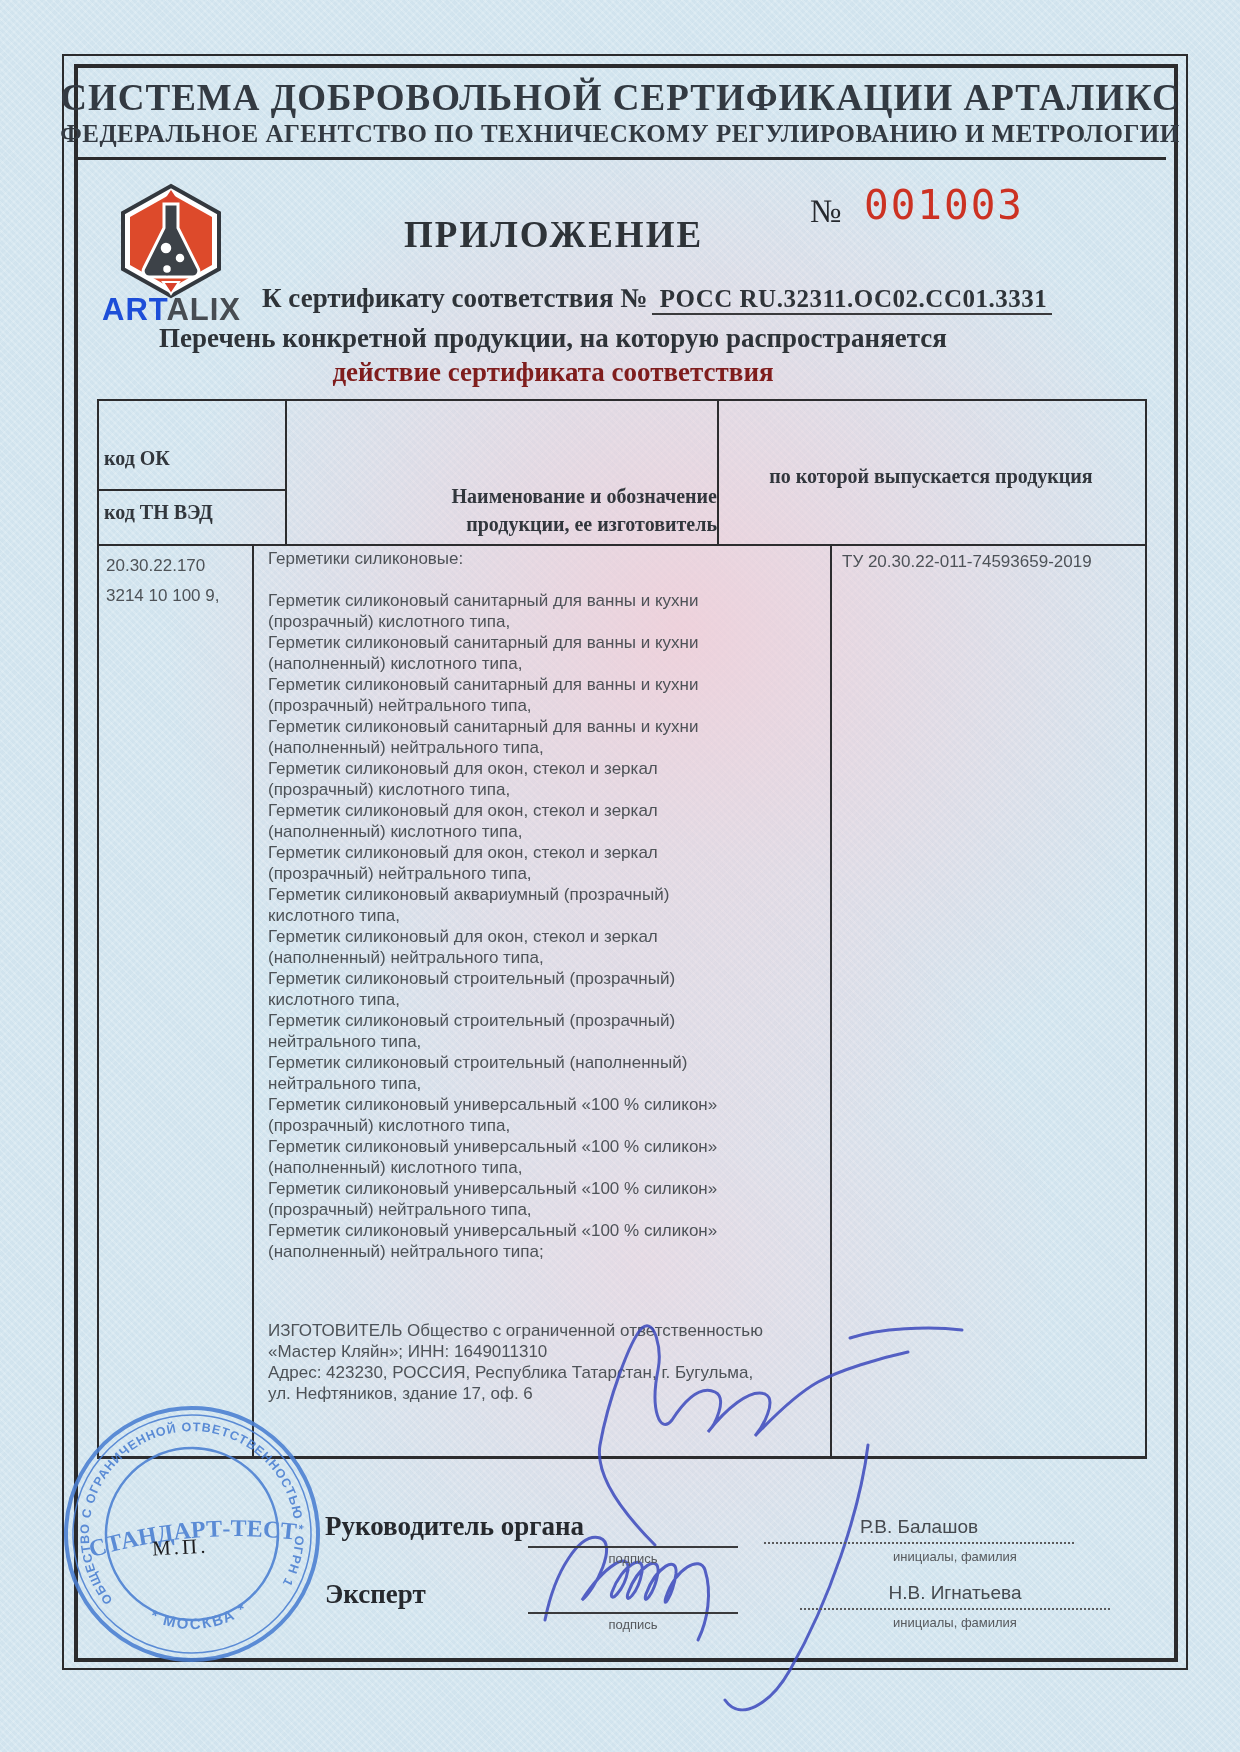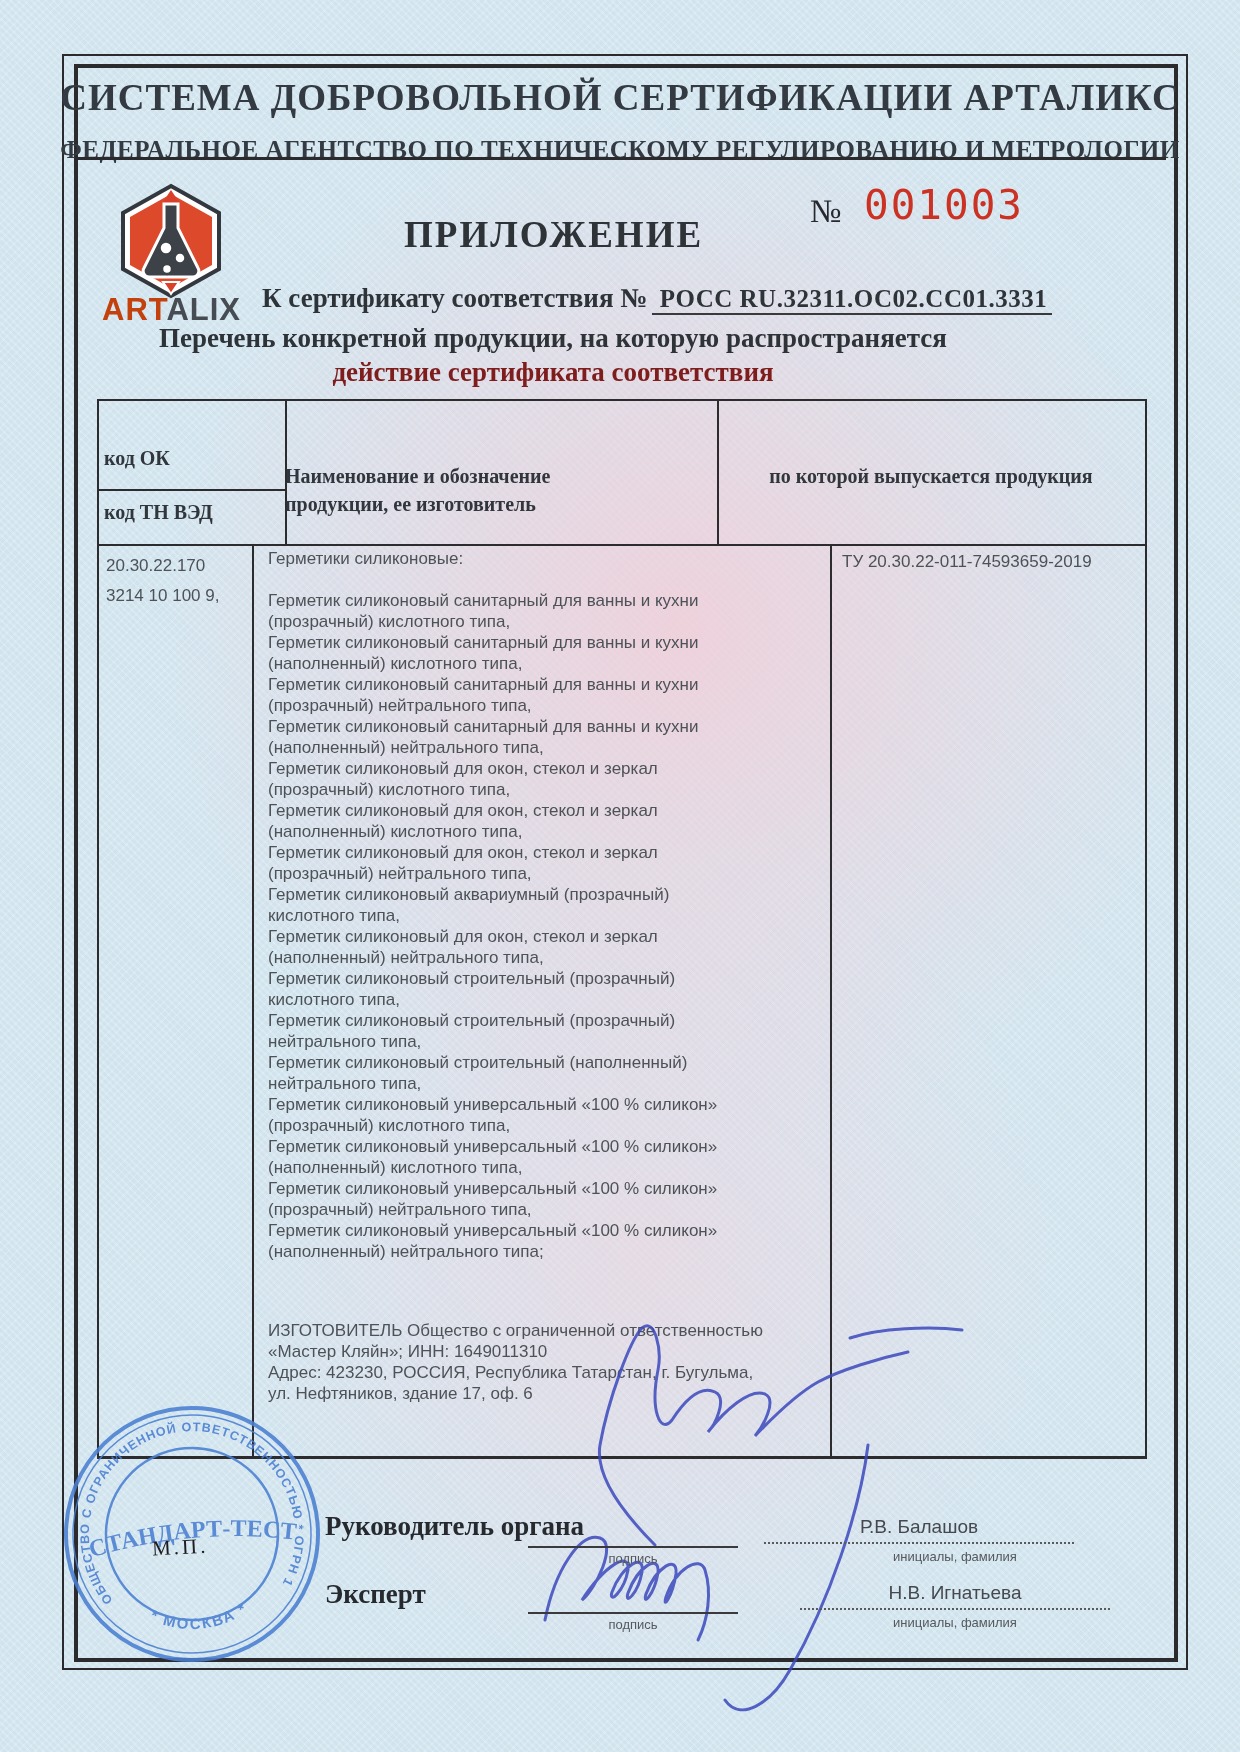--- a/index.html
+++ b/index.html
@@ -11,26 +11,26 @@
       radial-gradient(ellipse 58% 42% at 55% 36%, rgba(242,206,216,0.85), rgba(242,206,216,0) 72%),
       radial-gradient(ellipse 48% 34% at 52% 72%, rgba(243,210,220,0.55), rgba(243,210,220,0) 70%),
       repeating-linear-gradient(45deg, rgba(255,255,255,0.10) 0 2px, rgba(150,185,210,0.06) 2px 5px),
       repeating-linear-gradient(-45deg, rgba(255,255,255,0.08) 0 2px, rgba(170,195,215,0.05) 2px 6px);
   }
   .abs{position:absolute;}
   .frame-outer{left:62px;top:54px;width:1122px;height:1612px;border:2px solid #2b2b2d;}
   .frame-inner{left:74px;top:64px;width:1096px;height:1590px;border:4px solid #2b2b2d;}
   .hdr1{left:0;top:78px;width:1240px;text-align:center;
         font:700 37px/1.1 "Liberation Serif",serif;letter-spacing:1px;color:#333a42;}
-  .hdr2{left:0;top:136px;width:1240px;text-align:center;
+  .hdr2{left:0;top:120px;width:1240px;text-align:center;
         font:700 25px/1.1 "Liberation Serif",serif;letter-spacing:0.5px;color:#333a42;}
   .hdr-sep{left:78px;top:157px;width:1088px;height:3px;background:#2b2b2d;}
 
   .brand-text{left:102px;top:294px;width:160px;font:800 31px/1 "Liberation Sans",sans-serif;letter-spacing:1px;}
-  .brand-red{color:#c2410c;}
+  .brand-red{color:#1d4ed8;}
   .brand-dark{color:#474c52;}
 
   .num-block{left:810px;top:188px;white-space:nowrap;}
   .num-sign{font:400 33px/1 "Liberation Serif",serif;color:#26292e;}
   .num-value{font:400 41px/1 "DejaVu Sans Mono",monospace;color:#cc3223;letter-spacing:2px;position:relative;top:-3px;margin-left:18px;}
 
   .doc-title{left:404px;top:216px;font:700 37px/1 "Liberation Serif",serif;letter-spacing:2px;color:#2e3338;}
   .cert-line{left:262px;top:282px;white-space:nowrap;}
   .cert-prefix{font:700 27px/1.2 "Liberation Serif",serif;color:#2e3338;}
   .cert-number{font:700 25px/1.2 "Liberation Serif",serif;color:#2e3338;border-bottom:2px solid #3a3a3c;padding:0 5px 1px 8px;letter-spacing:0.5px;}
@@ -101,21 +101,21 @@
 <div class="tline" style="left:97px;top:399px;width:2px;height:1060px;"></div>
 <div class="tline" style="left:1145px;top:399px;width:2px;height:1060px;"></div>
 <div class="tline" style="left:285px;top:399px;width:2px;height:147px;"></div>
 <div class="tline" style="left:717px;top:399px;width:2px;height:147px;"></div>
 <div class="tline" style="left:97px;top:489px;width:190px;height:2px;"></div>
 <div class="tline" style="left:252px;top:545px;width:2px;height:913px;"></div>
 <div class="tline" style="left:830px;top:545px;width:2px;height:913px;"></div>
 
 <div class="abs th-text" style="left:104px;top:444px;">код ОК</div>
 <div class="abs th-text" style="left:104px;top:498px;">код ТН ВЭД</div>
-<div class="abs th-text" style="left:285px;width:432px;top:462px;text-align:left;">
+<div class="abs th-text" style="left:285px;width:432px;top:482px;text-align:right;">
   <div>Наименование и обозначение</div>
   <div>продукции, ее изготовитель</div>
 </div>
 <div class="abs th-text" style="left:717px;width:428px;top:462px;text-align:center;">
   <div>по которой выпускается продукция</div>
 </div>
 
 <div class="abs codes">
   <div>20.30.22.170</div>
   <div>3214 10 100 9,</div>

